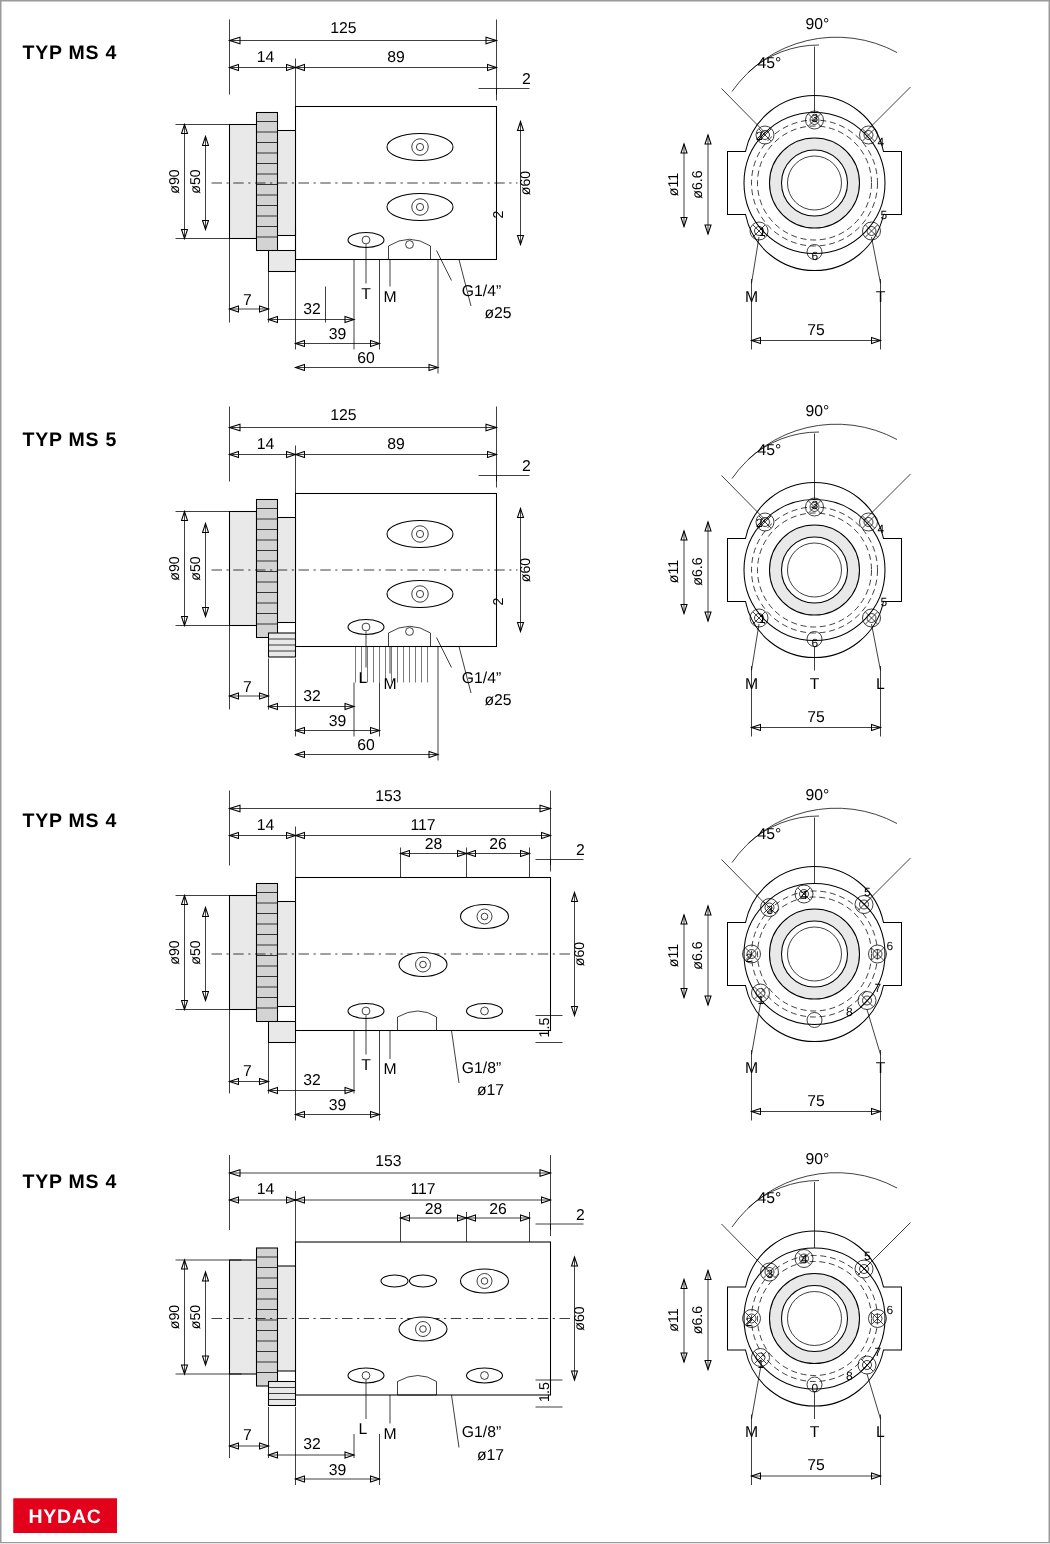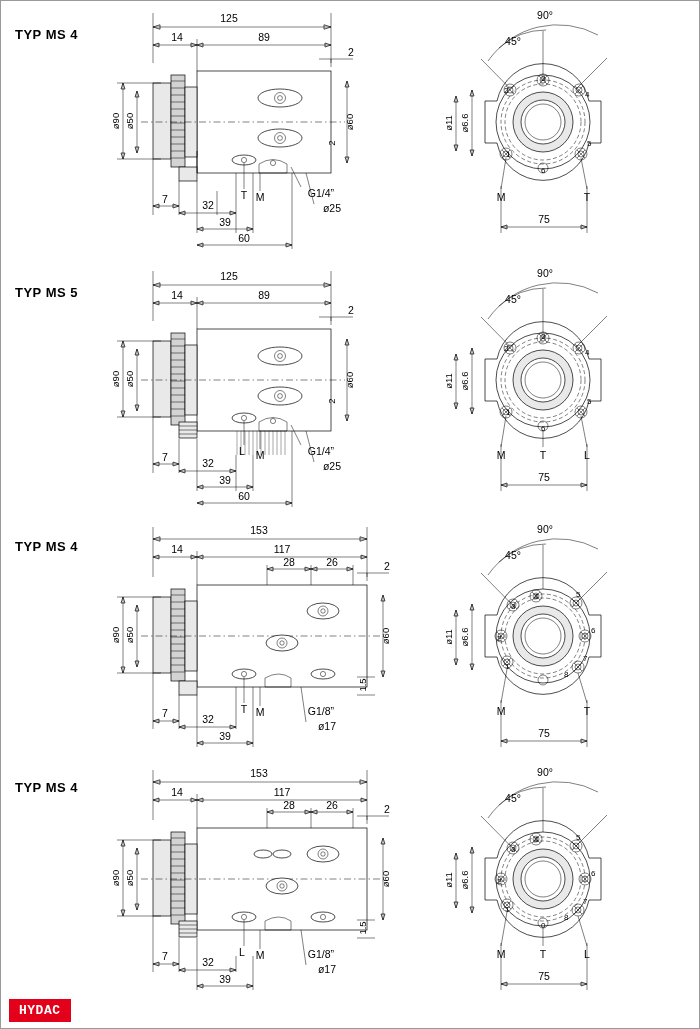--- a/index.html
+++ b/index.html
@@ -30,21 +30,21 @@
   .fillg{fill:#e9e9e9;stroke:#000;stroke-width:0.7;}
   .fillw{fill:#ffffff;stroke:#000;stroke-width:0.7;}
   .filld{fill:#d3d3d3;stroke:#000;stroke-width:0.7;}
   .hatch{fill:none;stroke:#000;stroke-width:0.35;}
   text{font-family:"Liberation Sans", sans-serif;font-size:10.5px;fill:#000;}
   text.sm{font-size:9.5px;}
   text.xs{font-size:8px;}
   .logo{
     position:absolute;left:8px;bottom:6px;
     background:#ffffff;
-    display:flex;align-items:center;font-family:Liberation Mono, monospace;
+    display:flex;align-items:center;
   }
   .logo-badge{
     background:#e2001a;color:#ffffff;
     font-weight:bold;font-size:13px;
     padding:3px 9px 3px 9px;
     letter-spacing:0.5px;
     border:1px solid #e2001a;
   }
 </style>
 </head>

